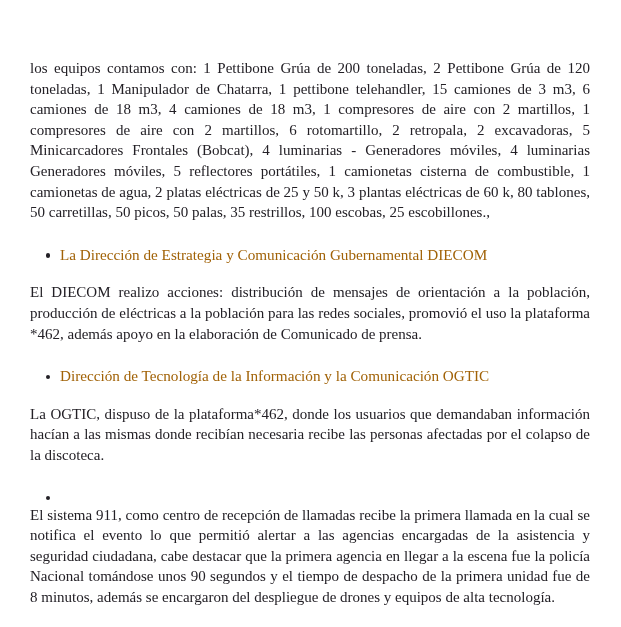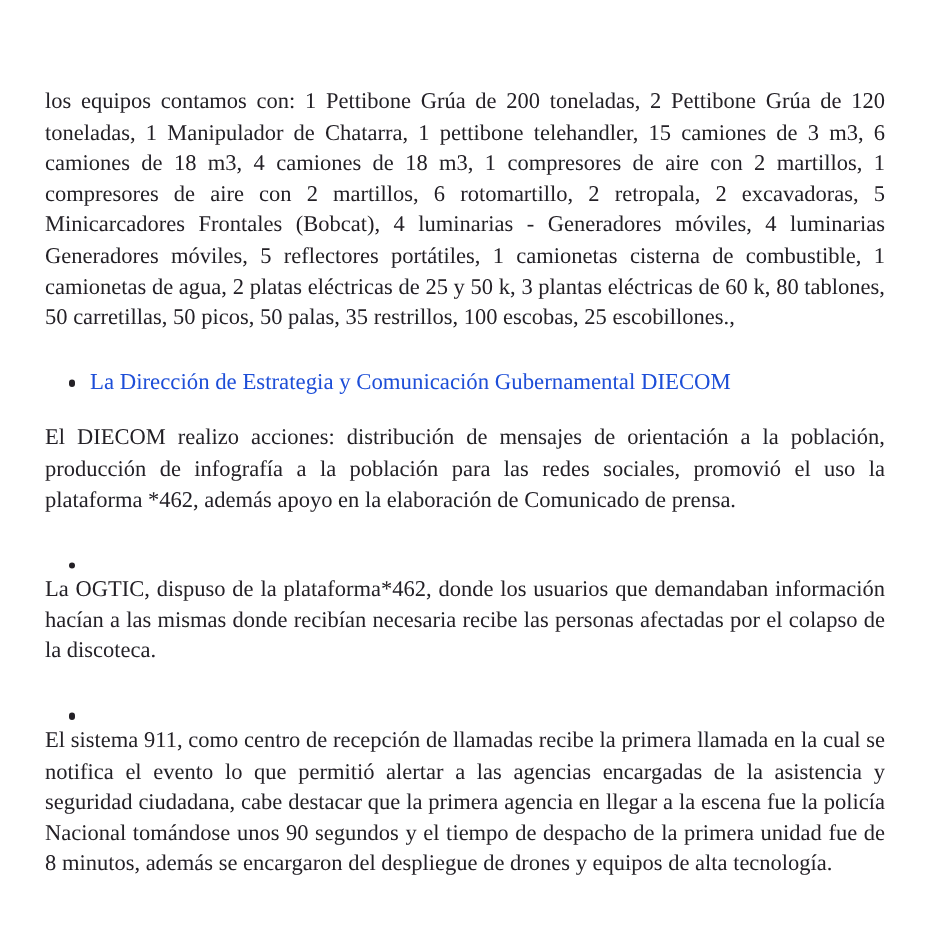--- a/index.html
+++ b/index.html
@@ -41,21 +41,21 @@
   }
   ul.bullets {
     margin: 0;
     padding: 0;
     list-style: none;
   }
   li.bullet-item {
     position: relative;
     font-size: 15.2px;
     line-height: 20.6px;
-    color: #1d4ed8;
+    color: #a16207;
     padding-left: 30px;
     margin: 0;
   }
   li.bullet-item .bullet-dot {
     position: absolute;
     left: 16px;
     top: 8.4px;
     width: 4.4px;
     height: 4.4px;
     border-radius: 50%;
@@ -76,27 +76,28 @@
 
     <ul class="bullets">
       <li class="bullet-item">
         <span class="bullet-dot"></span>
         <span>La Dirección de Estrategia y Comunicación Gubernamental DIECOM</span>
       </li>
     </ul>
 
     <div class="gap-bullet-to-para"></div>
 
-    <p class="para">El DIECOM realizo acciones: distribución de mensajes de orientación a la población, producción de infografía a la población para las redes sociales, promovió el uso la plataforma *462, además apoyo en la elaboración de Comunicado de prensa.</p>
+    <p class="para">El DIECOM realizo acciones: distribución de mensajes de orientación a la población, producción de eléctricas a la población para las redes sociales, promovió el uso la plataforma *462, además apoyo en la elaboración de Comunicado de prensa.</p>
 
     <div class="gap-para-to-bullet"></div>
 
     <ul class="bullets">
       <li class="bullet-item">
         <span class="bullet-dot"></span>
+        <span>Dirección de Tecnología de la Información y la Comunicación OGTIC</span>
       </li>
     </ul>
 
     <div class="gap-bullet-to-para"></div>
 
     <p class="para">La OGTIC, dispuso de la plataforma*462, donde los usuarios que demandaban información hacían a las mismas donde recibían necesaria recibe las personas afectadas por el colapso de la discoteca.</p>
 
     <div class="gap-para-to-bullet"></div>
 
     <ul class="bullets">

